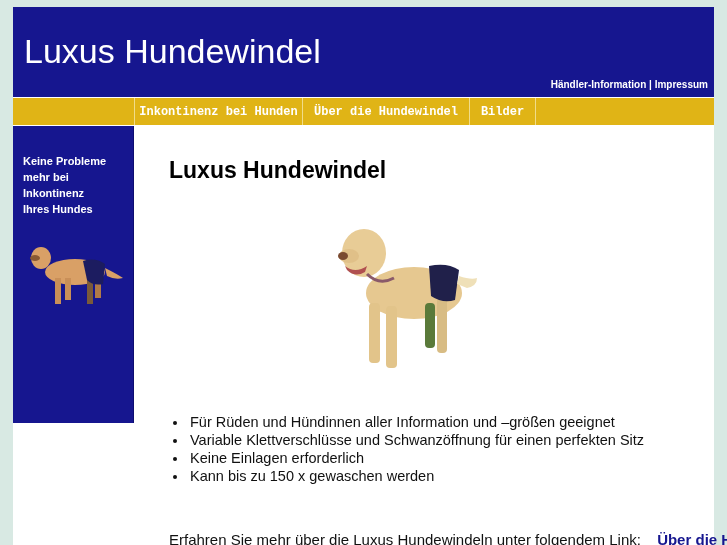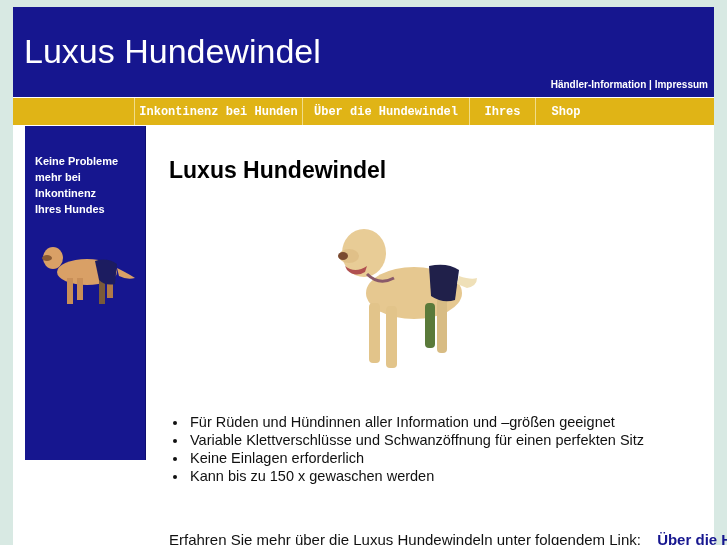--- a/index.html
+++ b/index.html
@@ -6,21 +6,21 @@
   body{width:727px;height:545px;background:#d8e9e3;position:relative;overflow:hidden;font-family:"Liberation Sans",sans-serif;}
   #wrap{position:absolute;left:13px;top:7px;width:701px;height:538px;background:#ffffff;}
   #header{position:absolute;left:0;top:0;width:701px;height:90px;background:#16168f;}
   #site-title{position:absolute;left:11px;top:24px;color:#fff;font-size:34px;font-family:"Liberation Sans",sans-serif;letter-spacing:0px;line-height:40px;}
   #tagline{position:absolute;left:12px;top:70px;color:#fff;font-size:13px;}
   #toplinks{position:absolute;right:6px;top:72px;color:#fff;font-size:10px;font-weight:bold;padding-left:40px;}
   #toplinks a{color:#fff;text-decoration:none;}
   #nav{position:absolute;left:0;top:91px;width:701px;height:27px;background:#e0b416;display:flex;font-family:Liberation Mono, monospace;}
   #nav .spacer{width:121px;border-right:1px solid #f0dc8a;}
   #nav .item{display:flex;align-items:center;justify-content:center;color:#fff;font-size:12px;font-weight:bold;border-right:1px solid #f0dc8a;height:27px;cursor:pointer;}
-  #sidebar{position:absolute;left:12px;top:119px;width:120px;height:334px;background:#16168f;border-right:1px solid #0d0d70;}
+  #sidebar{position:absolute;left:0;top:119px;width:120px;height:297px;background:#16168f;border-right:1px solid #0d0d70;}
   .sb-text{position:absolute;left:10px;color:#fff;font-size:11px;font-weight:bold;line-height:16px;}
   #main{position:absolute;left:121px;top:119px;width:580px;height:419px;}
   #page-title{position:absolute;left:35px;top:31px;font-size:23px;font-weight:bold;color:#000;}
   #dog-img{position:absolute;left:185px;top:82px;width:160px;height:180px;}
   #bullets{position:absolute;left:36px;top:287px;margin:0;padding:0 0 0 18px;font-size:14.5px;color:#111;line-height:18px;}
   #bullets li{padding-left:2px;}
   #footer-line{position:absolute;left:35px;top:405px;font-size:15px;color:#111;white-space:nowrap;}
   #footer-line a{color:#16168f;font-weight:bold;text-decoration:none;margin-left:12px;}
 </style>
 </head>
@@ -33,22 +33,21 @@
       <a href="#">Händler-Information</a>
       <span>|</span>
       <a href="#">Impressum</a>
     </div>
   </div>
 
   <div id="nav">
     <div class="spacer"></div>
     <div class="item" style="width:167px">Inkontinenz bei Hunden</div>
     <div class="item" style="width:166px">Über die Hundewindel</div>
-    <div class="item" style="width:65px">Ihres</div>
-    <div class="item" style="width:60px;border-right:none">Shop</div>
+    <div class="item" style="width:65px">Bilder</div>
   </div>
 
   <div id="sidebar">
     <div class="sb-text" style="top:27px">
       <div>Keine Probleme</div>
       <div>mehr bei</div>
       <div>Inkontinenz</div>
       <div>Ihres Hundes</div>
     </div>
     <svg style="position:absolute;left:12px;top:108px" width="100" height="80" viewBox="0 0 100 80">

